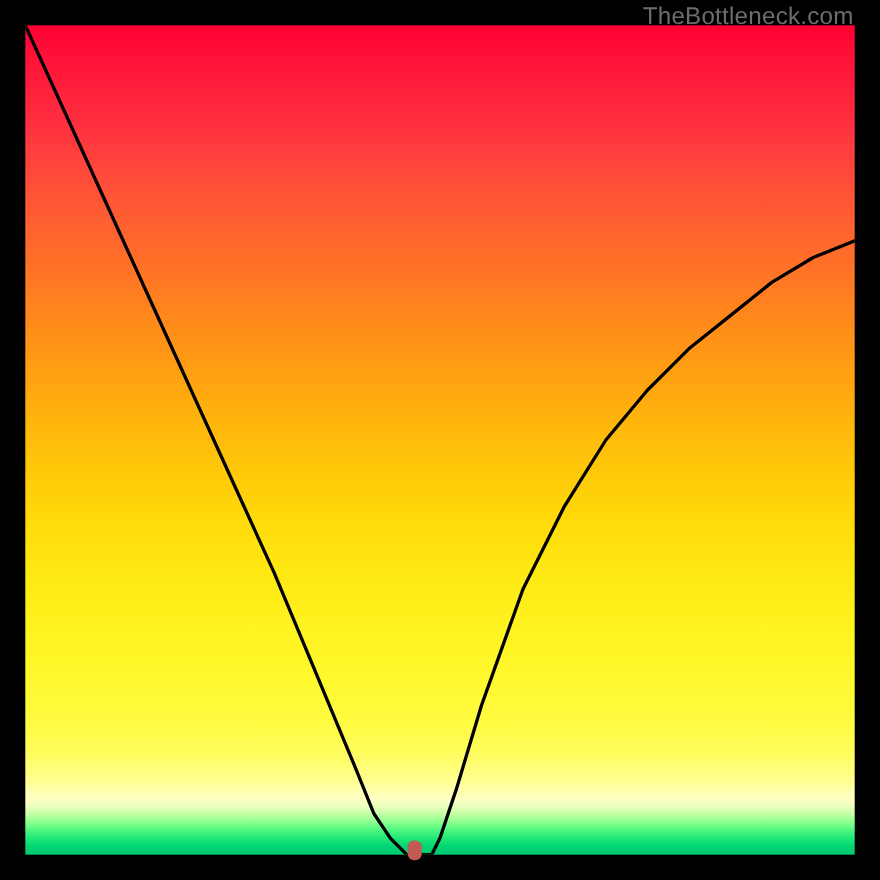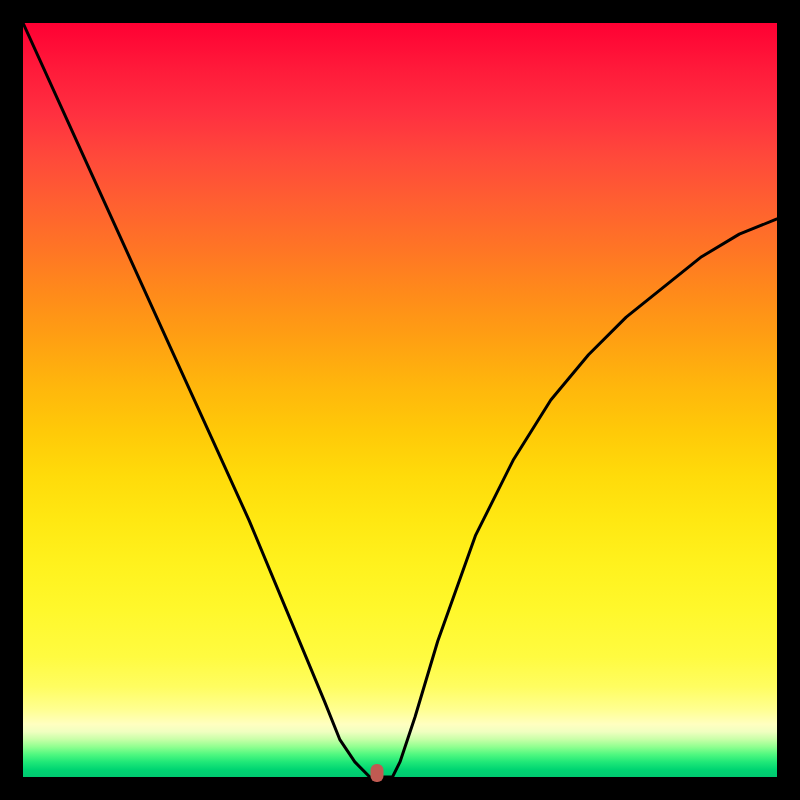--- a/index.html
+++ b/index.html
@@ -81,13 +81,14 @@
 <div class="frame">
   <div class="plot">
 
     <svg class="curve" viewBox="0 0 754 754" preserveAspectRatio="none">
       <path id="curvePath" d="M0.0 0.0 L37.7 82.9 L75.4 165.9 L113.1 248.8 L150.8 331.8 L188.5 414.7 L226.2 497.6 L263.9 588.1 L301.6 678.6 L316.7 716.3 L331.8 738.9 L346.8 754.0 L361.9 754.0 L369.5 754.0 L377.0 738.9 L392.1 693.7 L414.7 618.3 L452.4 512.7 L490.1 437.3 L527.8 377.0 L565.5 331.8 L603.2 294.1 L640.9 263.9 L678.6 233.7 L716.3 211.1 L754.0 196.0" fill="none" stroke="#000" stroke-width="3" stroke-linejoin="round" stroke-linecap="round"></path>
     </svg>
 
     <div class="marker" id="marker" style="left: 354.38px; top: 750px;"></div>
   </div>
 
+  <div class="watermark">TheBottleneck.com</div>
 </div>
 
 </body></html>

